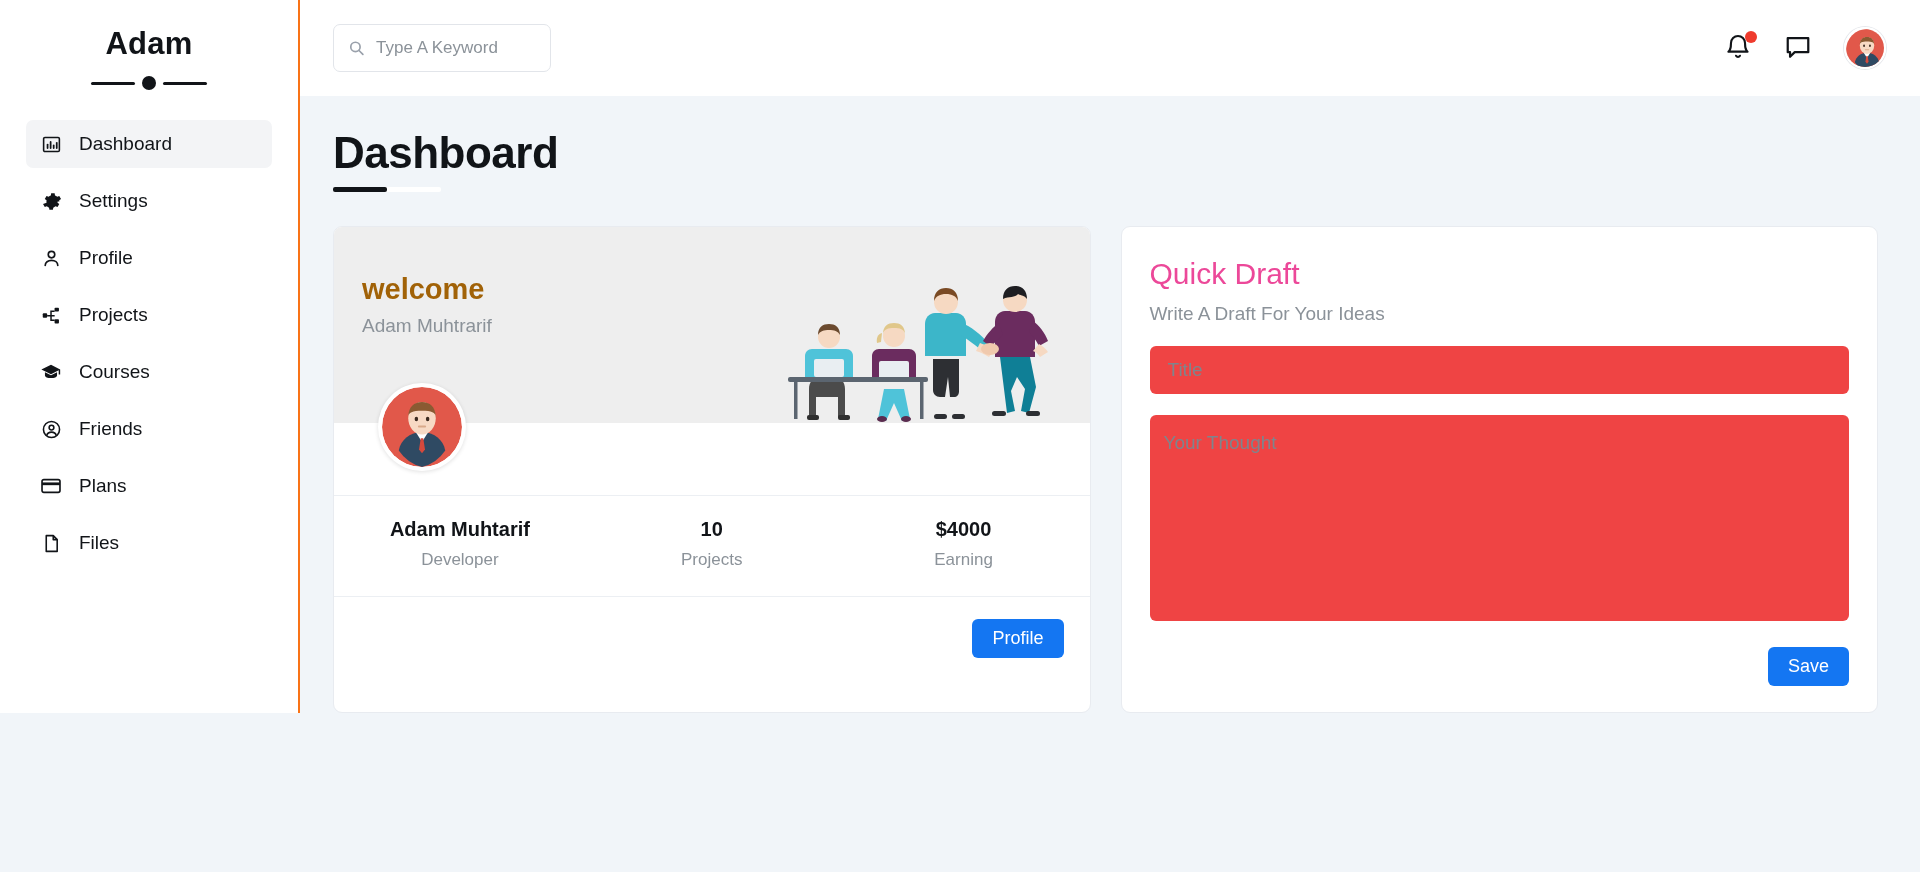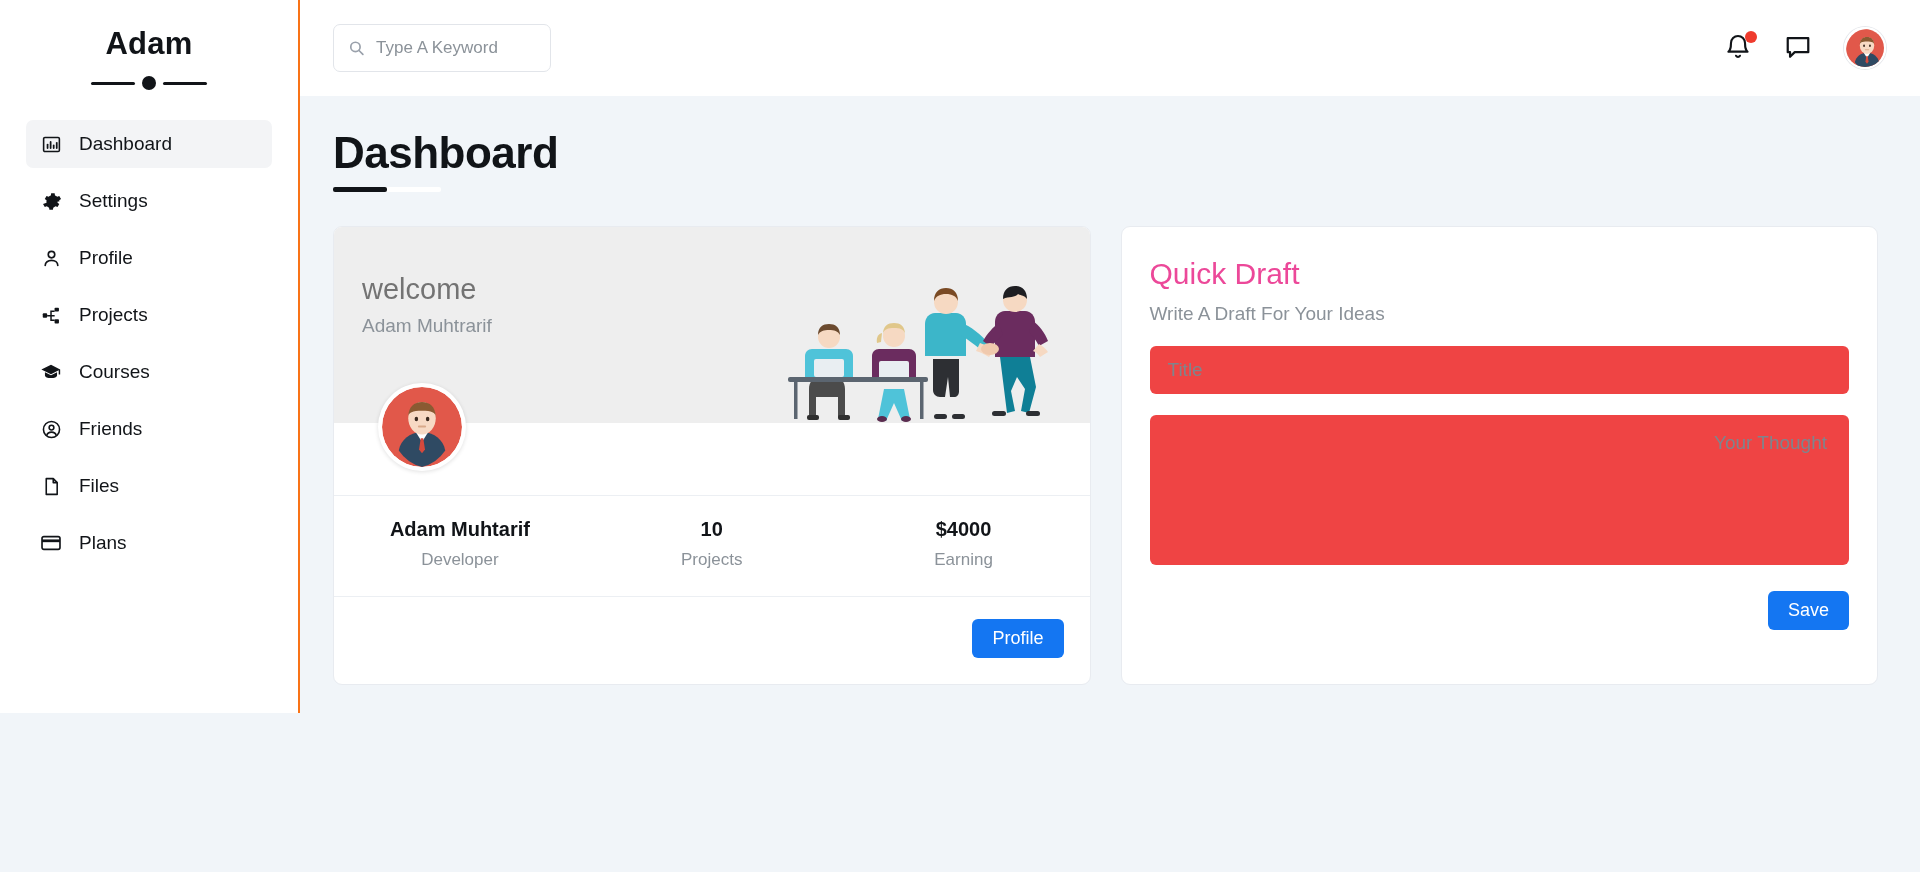--- a/index.html
+++ b/index.html
@@ -137,21 +137,21 @@
 
   
   .welcome-card { padding: 0; }
   .welcome-head {
     background: #eeeeee;
     height: 196px;
     display: flex; align-items: flex-start;
     position: relative;
     padding: 46px 0 0 28px;
   }
-  .welcome-title { font-size: 29px; font-weight: 400; color: #737373; }
+  .welcome-title { font-size: 29px; font-weight: 700; color: #a16207; }
   .welcome-sub { font-size: 19px; color: #8b9299; margin-top: 9px; }
   .welcome-illus {
     position: absolute; right: 26px; bottom: 0;
     width: 290px; height: 152px;
   }
   .welcome-illus svg { display: block; width: 100%; height: 100%; }
 
   .welcome-avatar {
     position: absolute;
     left: 44px; bottom: -48px;
@@ -190,23 +190,22 @@
   .field {
     background: #ef4444; border: none; border-radius: 6px;
     font-family: "Liberation Sans", sans-serif;
     font-size: 19px; color: #31363d;
     width: 100%; outline: none;
     padding: 0 18px; height: 48px;
     margin-top: 21px;
   }
   .field::placeholder { color: #7e858d; }
   textarea.field {
-    height: 150px; padding: 15px 22px; resize: none;
+    height: 206px; padding: 15px 14px; resize: none;
     line-height: 1.4;
-    text-align: right;
   }
   .draft-foot { display: flex; justify-content: flex-end; margin-top: 22px; }
 
   
   .bottom-grid { margin-top: 30px; }
   .bottom-card { padding: 30px 28px 28px; min-height: 120px; }
   .bottom-title { font-size: 30px; font-weight: 700; color: #111418; }
   .bottom-rule { height: 3px; background: #111418; width: 100%; margin-top: 24px; }
 </style>
 </head>
@@ -285,36 +284,36 @@
             <circle cx="12" cy="12" r="9.2"></circle>
             <circle cx="12" cy="9.8" r="2.7"></circle>
             <path d="M6.6 18.6c.7-2.3 2.8-3.6 5.4-3.6s4.7 1.3 5.4 3.6" stroke-linecap="round"></path>
           </svg>
         </span>
         <span>Friends</span>
       </div>
 
       <div class="nav-item">
         <span class="nav-ico">
+          <svg width="22" height="22" viewBox="0 0 24 24" fill="none" stroke="#111418" stroke-width="1.8">
+            <rect x="2.2" y="5" width="19.6" height="14" rx="2"></rect>
+            <path d="M2.2 9.6h19.6" stroke-width="3"></path>
+          </svg>
+        </span>
+        <span>Plans</span>
+      </div>
+
+      <div class="nav-item">
+        <span class="nav-ico">
           <svg width="21" height="21" viewBox="0 0 24 24" fill="none" stroke="#111418" stroke-width="1.8" stroke-linejoin="round">
             <path d="M6 3h8l4.5 4.6V21H6z"></path>
             <path d="M14 3v4.6h4.5"></path>
           </svg>
         </span>
         <span>Files</span>
-      </div>
-
-      <div class="nav-item">
-        <span class="nav-ico">
-          <svg width="22" height="22" viewBox="0 0 24 24" fill="none" stroke="#111418" stroke-width="1.8">
-            <rect x="2.2" y="5" width="19.6" height="14" rx="2"></rect>
-            <path d="M2.2 9.6h19.6" stroke-width="3"></path>
-          </svg>
-        </span>
-        <span>Plans</span>
       </div>
 
     </nav>
   </aside>
 
   <div class="main">
 
     <header class="topbar">
       <div class="search-box">
         <span class="s-ico">

